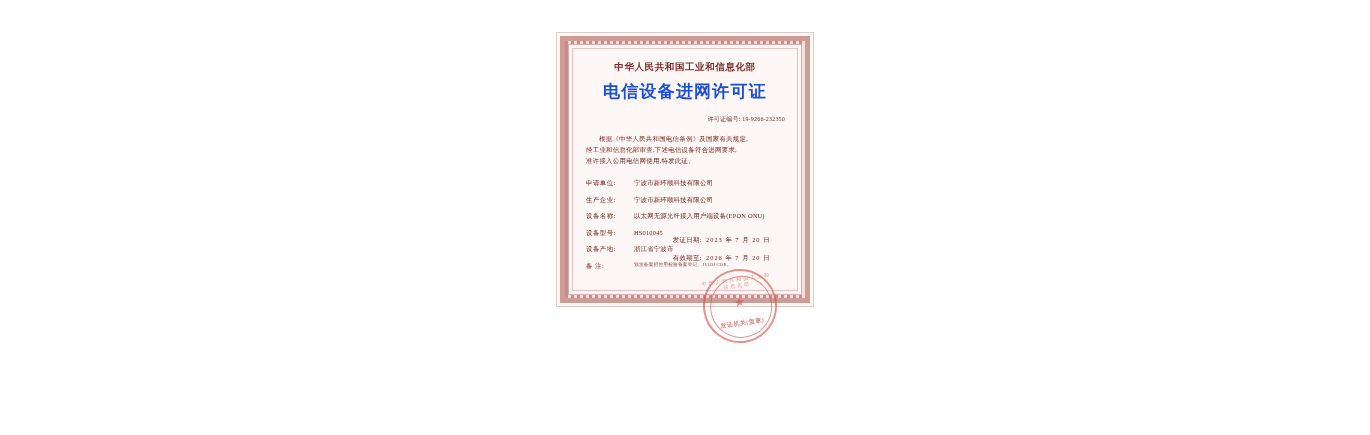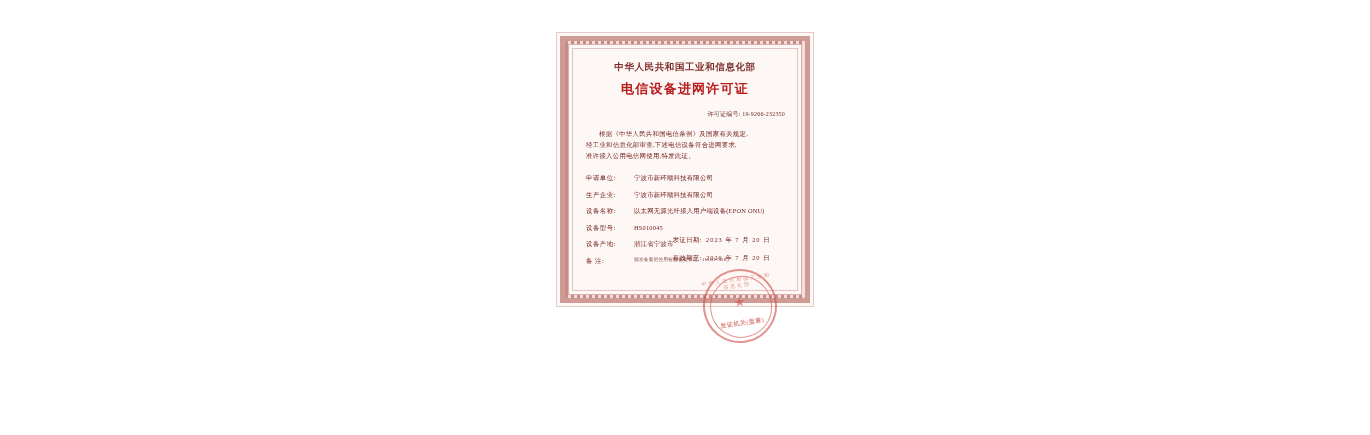--- a/index.html
+++ b/index.html
@@ -73,23 +73,23 @@
   .ministry {
     text-align: center;
     font-size: 9.5px;
     letter-spacing: 0.6px;
     color: #7e2b27;
     margin-top: 8px;
     font-weight: 700;
   }
   .title {
     text-align: center;
-    font-size: 13px;
+    font-size: 17px;
     letter-spacing: 1.2px;
-    color: #b91c1c;
+    color: #1d4ed8;
     font-weight: 700;
     margin-top: 6px;
     font-family: "DejaVu Serif", serif;
   }
   .license-no {
     text-align: right;
     font-size: 6px;
     color: #6f2b28;
     margin-top: 12px;
     padding-right: 8px;

